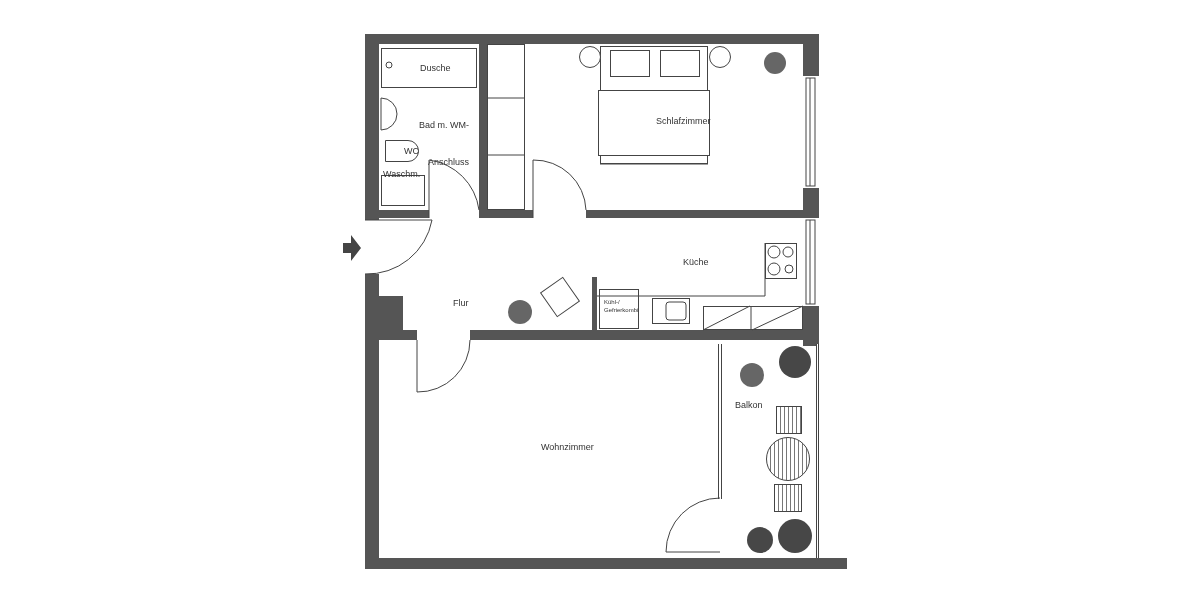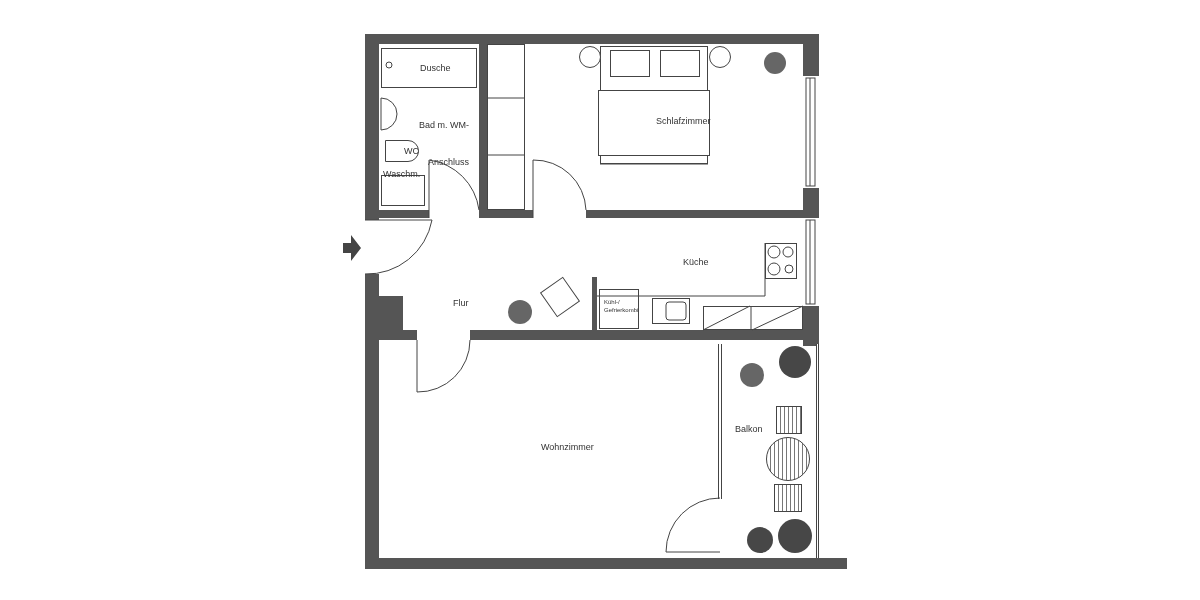--- a/index.html
+++ b/index.html
@@ -64,21 +64,21 @@
 <span class="label small" style="left:604px;top:307px;">Gefrierkombi</span>
 <div class="line" style="left:652px;top:298px;width:38px;height:26px;"></div>
 <div class="line" style="left:703px;top:306px;width:100px;height:24px;"></div>
 
 <span class="label" style="left:453px;top:260px;margin-top:38px;">Flur</span>
 <div class="line" style="left:546px;top:282px;width:28px;height:30px;transform:rotate(-35deg);"></div>
 
 <span class="label" style="left:541px;top:442px;">Wohnzimmer</span>
 <div class="line" style="left:718px;top:344px;width:4px;height:155px;border-width:0 1px;"></div>
 
-<span class="label" style="left:735px;top:424px;">Balkon</span>
+<span class="label" style="left:735px;top:400px;">Balkon</span>
 <div class="line" style="left:816px;top:344px;width:3px;height:214px;border-width:0 1px;"></div>
 <div class="line" style="left:776px;top:406px;width:26px;height:28px;background:repeating-linear-gradient(90deg,#fff 0 3px,#777 3px 4px);"></div>
 <div class="line" style="left:766px;top:437px;width:44px;height:44px;border-radius:50%;background:repeating-linear-gradient(90deg,#fff 0 3px,#777 3px 4px);"></div>
 <div class="line" style="left:774px;top:484px;width:28px;height:28px;background:repeating-linear-gradient(90deg,#fff 0 3px,#777 3px 4px);"></div>
 
 <svg width="1200" height="600">
   <g fill="none" stroke="#444" stroke-width="1">
 
     <path d="M429 218 L429 160 A58 58 0 0 1 479 210"></path>
 

